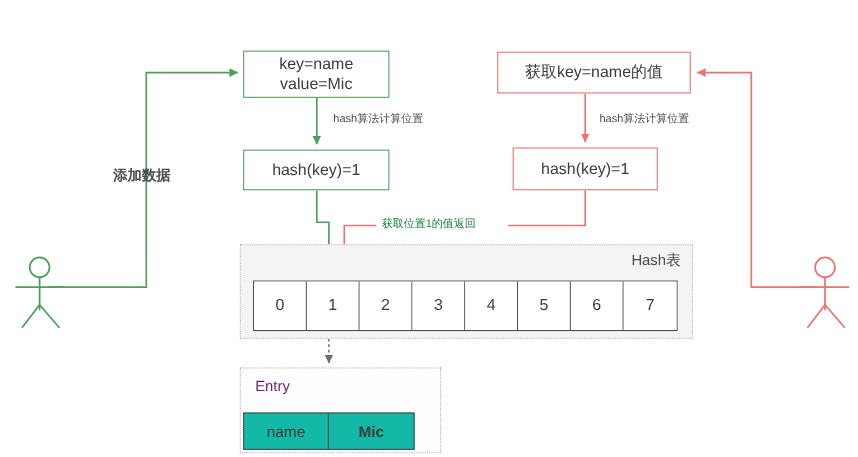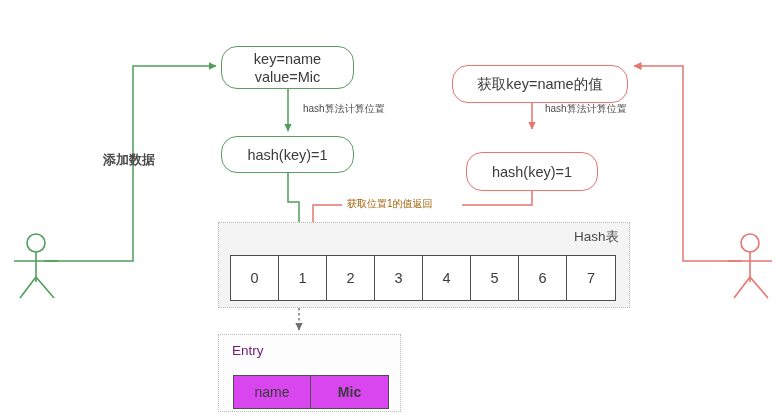--- a/index.html
+++ b/index.html
@@ -18,33 +18,32 @@
     background:#ffffff;
     display:flex;
     flex-direction:column;
     align-items:center;
     justify-content:center;
     color:#3b3b3b;
     font-size:14.5px;
     line-height:18px;
     white-space:pre;
     text-align:center;
-    border-radius:16px;
   }
   .green-box{border:1.4px solid #5b9e63;}
-  .red-box{border:1.4px solid #e8756f;margin-top:18px;}
+  .red-box{border:1.4px solid #e8756f;}
 
   .lbl{
     position:absolute;
     color:#4a4a4a;
     font-size:10px;
     line-height:14px;
     white-space:nowrap;
   }
-  .lbl-red{color:#a16207;}
+  .lbl-red{color:#15803d;}
 
   
   #hash-table-panel{
     position:absolute;
     left:218px;top:222px;width:412px;height:86px;
     box-sizing:border-box;
     border:1.3px dotted #b9b9b9;
     background:#f4f4f4;
   }
   #hash-table-title{
@@ -74,24 +73,24 @@
     left:218px;top:334px;width:183px;height:78px;
     box-sizing:border-box;
     border:1.3px dotted #b9b9b9;
     background:#fdfdfd;
   }
   #entry-title{
     position:absolute;left:13px;top:8px;
     font-size:13.5px;color:#701a75;white-space:nowrap;
   }
   #entry-row{
-    position:absolute;left:14px;top:40px;
+    position:absolute;left:2px;top:40px;
     display:flex;
     border:1.4px solid #4d4d4d;
-    background:#d946ef;
+    background:#14b8a6;
     box-sizing:border-box;
   }
   .entry-cell{
     width:77px;height:32px;
     box-sizing:border-box;
     border-right:1.4px solid #4d4d4d;
     display:flex;align-items:center;justify-content:center;
     font-size:14px;color:#3b3b3b;
   }
   .entry-cell:last-child{border-right:none;font-weight:bold;}

